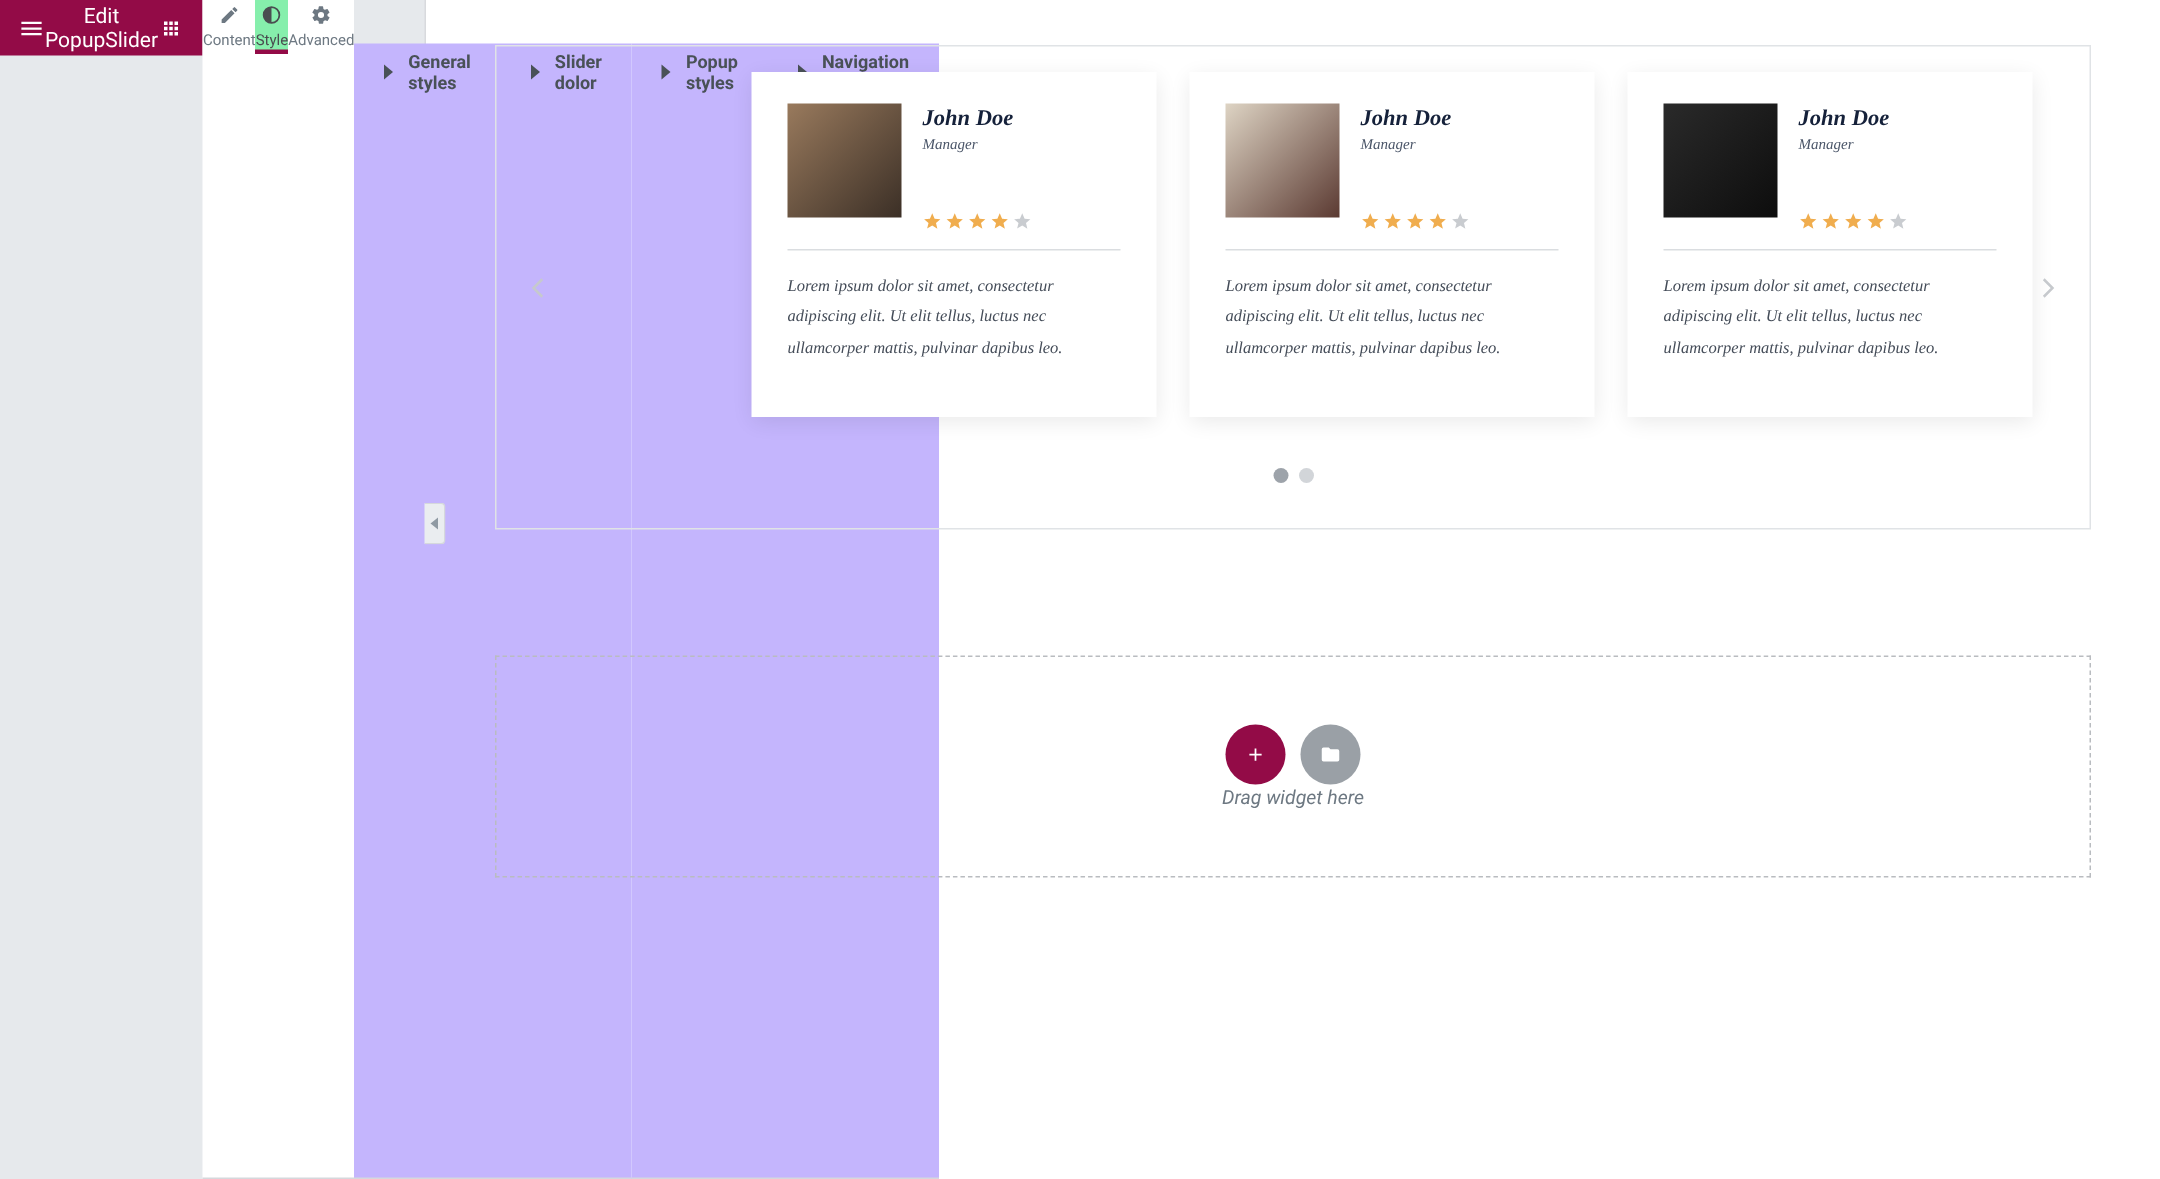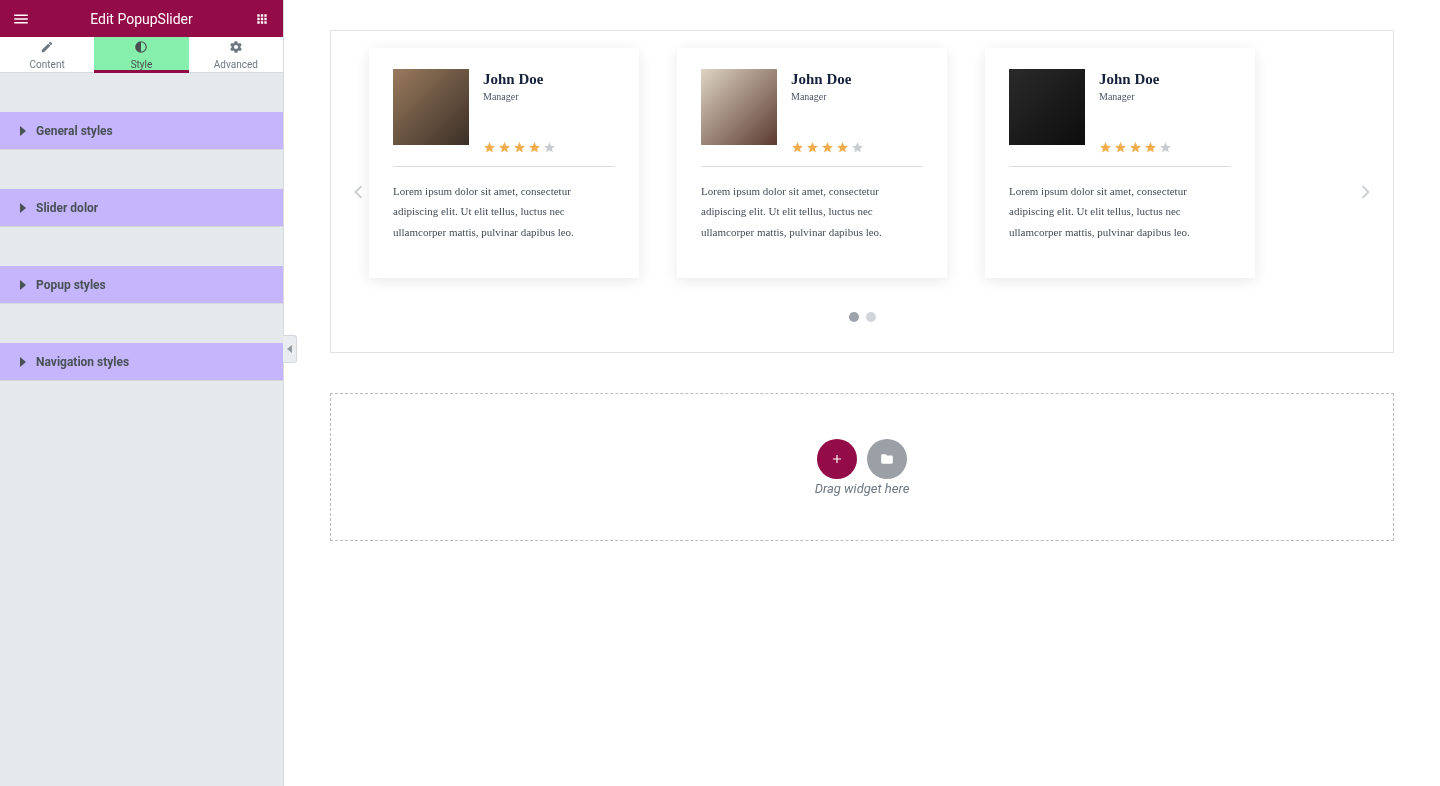--- a/index.html
+++ b/index.html
@@ -12,21 +12,21 @@
     display: flex;
   }
 
   
   .sidebar {
     width: 284px;
     height: 786px;
     background: #e6e9ec;
     border-right: 1px solid #d8dadd;
     display: flex;
-    flex-direction: column;
+    flex-direction: row;
     flex-shrink: 0;
   }
   .sidebar-header {
     height: 37px;
     background: #930b47;
     color: #fff;
     display: flex;
     align-items: center;
     justify-content: space-between;
     padding: 0 12px;
@@ -132,22 +132,23 @@
     overflow: hidden;
   }
 
   .slider-wrap {
     border: 1px solid #e0e3e6;
     padding: 17px 38px 30px 38px;
     position: relative;
   }
   .cards {
     display: flex;
-    gap: 38px;
-    justify-content: flex-start;
+    gap: 22px;
+    justify-content: flex-end;
+    font-style: italic;
   }
   .card {
     width: 270px;
     min-height: 230px;
     background: #fff;
     box-shadow: 0 3px 14px rgba(0,0,0,0.09);
     padding: 21px 24px 22px 24px;
   }
   .card-head {
     display: flex;
@@ -206,21 +207,21 @@
     display: flex;
     justify-content: center;
     gap: 7px;
     margin-top: 34px;
   }
   .dot { width: 10px; height: 10px; border-radius: 50%; background: #d2d5d9; cursor: pointer; }
   .dot.active { background: #9da3aa; }
 
   
   .dropzone {
-    margin-top: 40px;
+    margin-top: 84px;
     border: 1px dashed #b9bcc0;
     height: 148px;
     display: flex;
     flex-direction: column;
     align-items: center;
     justify-content: center;
     gap: 2px;
   }
   .drop-actions { display: flex; gap: 10px; }
   .round-btn {

